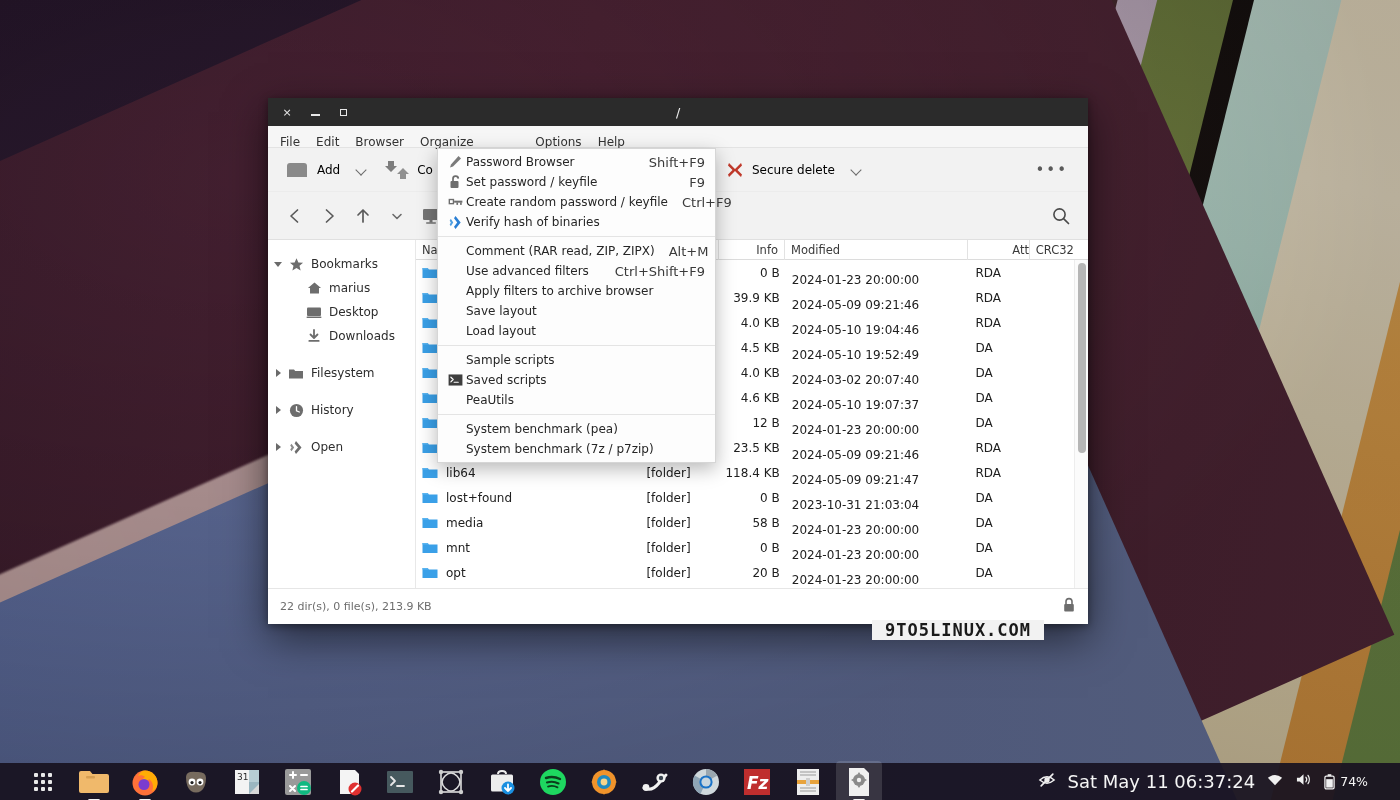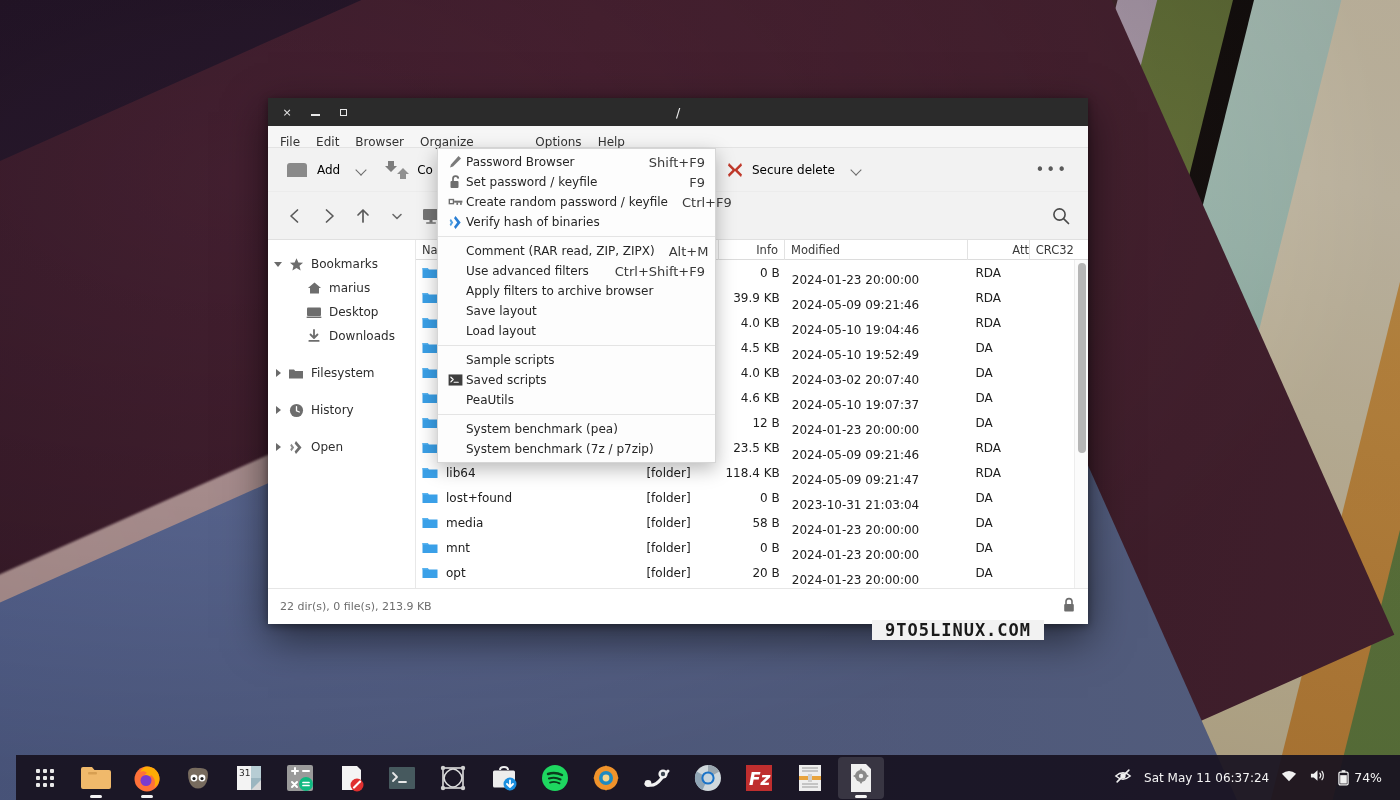--- a/index.html
+++ b/index.html
@@ -220,35 +220,35 @@
   #watermark {
     position: absolute; left: 872px; top: 620px;
     font-family: "DejaVu Sans Mono", monospace;
     font-size: 17px; font-weight: bold; letter-spacing: 1px;
     color: #191919; background: #f2f2f2; padding: 1px 13px;
     line-height: 18px;
   }
 
   
   #taskbar {
-    position: absolute; left: 16px; right: 0; bottom: 0; height: 45px;
+    position: absolute; left: 0; right: 0; bottom: 0; height: 37px;
     background: rgba(24,18,32,0.93);
-    display: flex; align-items: center; padding: 0 6px;
+    display: flex; align-items: center; padding: 0 20px;
   }
   #tb-launchers { display: flex; align-items: center; gap: 5px; }
   .tb-app {
     width: 46px; height: 42px; display: flex; align-items: center; justify-content: center;
     position: relative; cursor: default; border-radius: 4px;
   }
   .tb-app .dot {
     position: absolute; bottom: 1px; left: 50%; transform: translateX(-50%);
     width: 12px; height: 3px; background: #fff; border-radius: 2px; opacity: 0.95;
   }
   #tb-tray { margin-left: auto; display: flex; align-items: center; gap: 12px; padding-right: 12px; color: #f2f2f2; }
-  #tb-clock { font-size: 12px; color: #f5f5f5; white-space: nowrap; }
+  #tb-clock { font-size: 18px; color: #f5f5f5; white-space: nowrap; }
   #tb-battery { display: flex; align-items: center; gap: 5px; font-size: 12.5px; color: #f5f5f5; }
   .grid-dot { width: 4px; height: 4px; background: #e9e9e9; border-radius: 1px; }
 </style>
 </head>
 <body>
 
 <div id="desktop">
   <div class="wp-layer wp-dark"></div>
   <div class="wp-layer ribbon r-dark1"></div>
   <div class="wp-layer ribbon r-maroon"></div>

